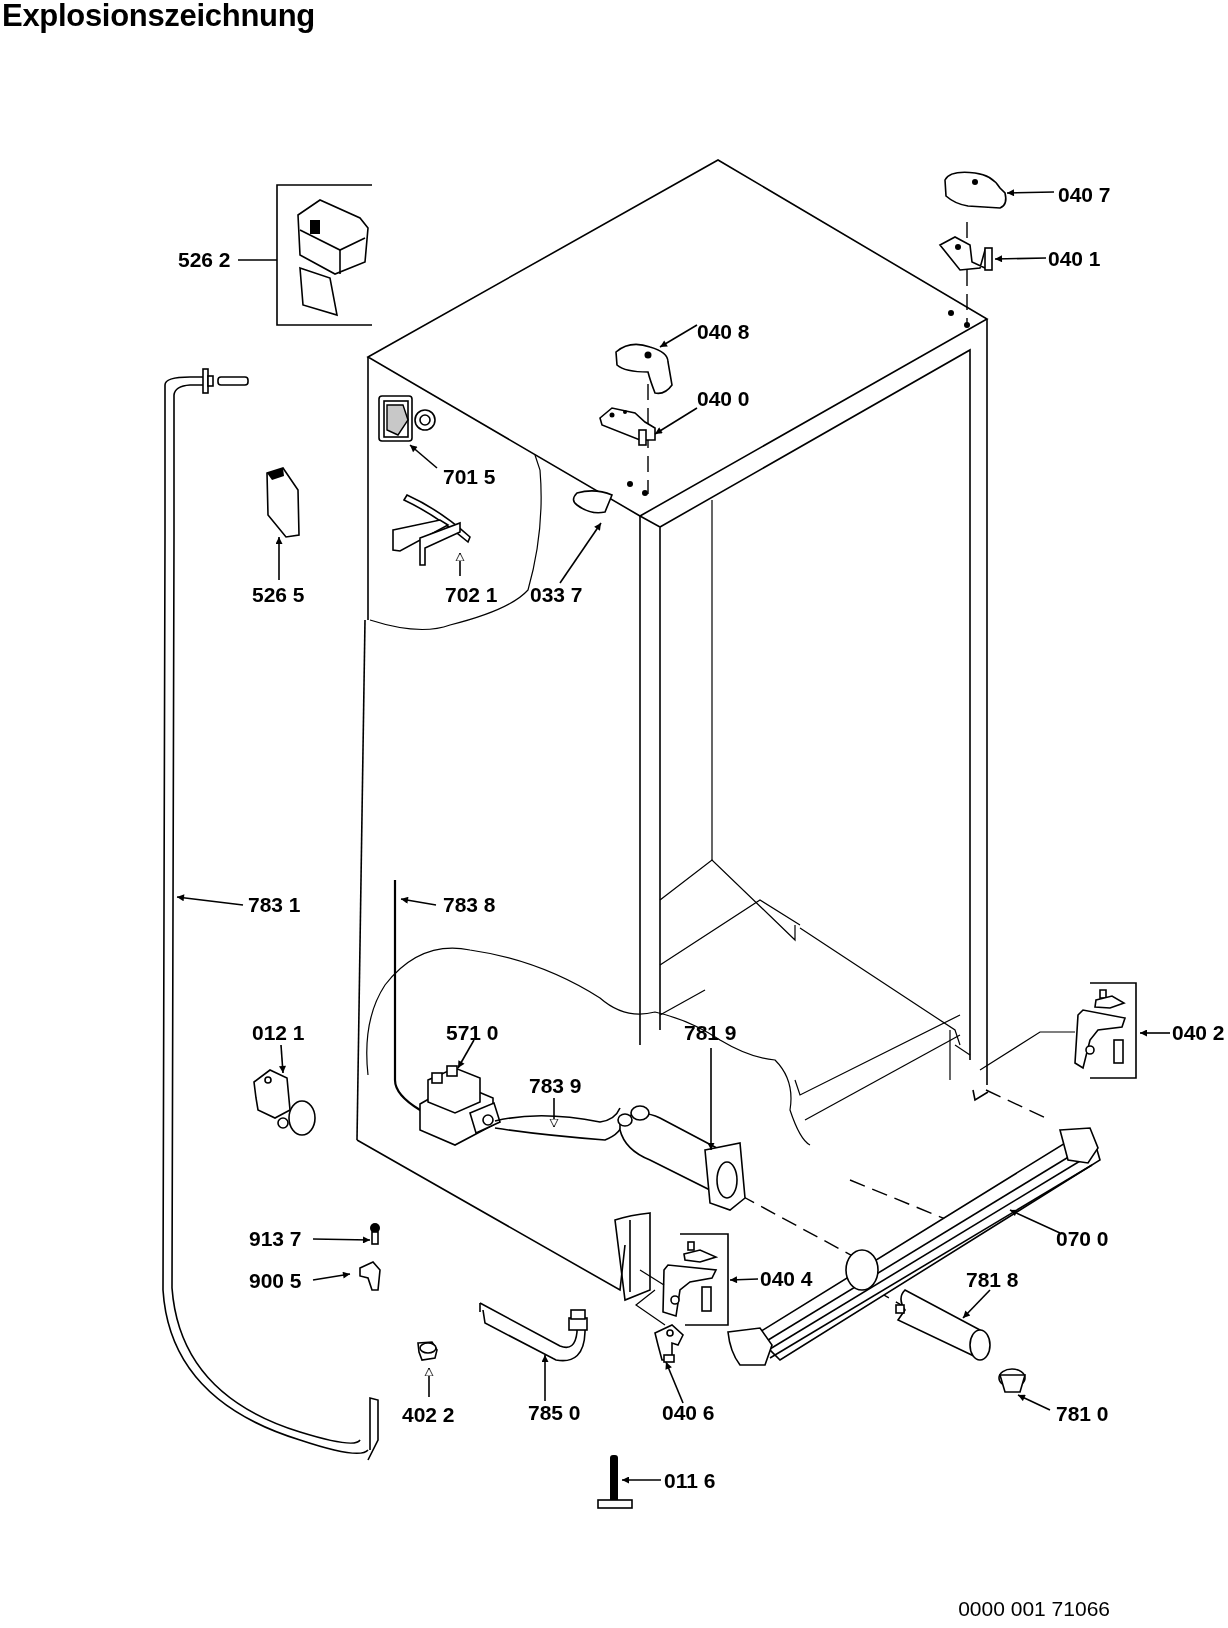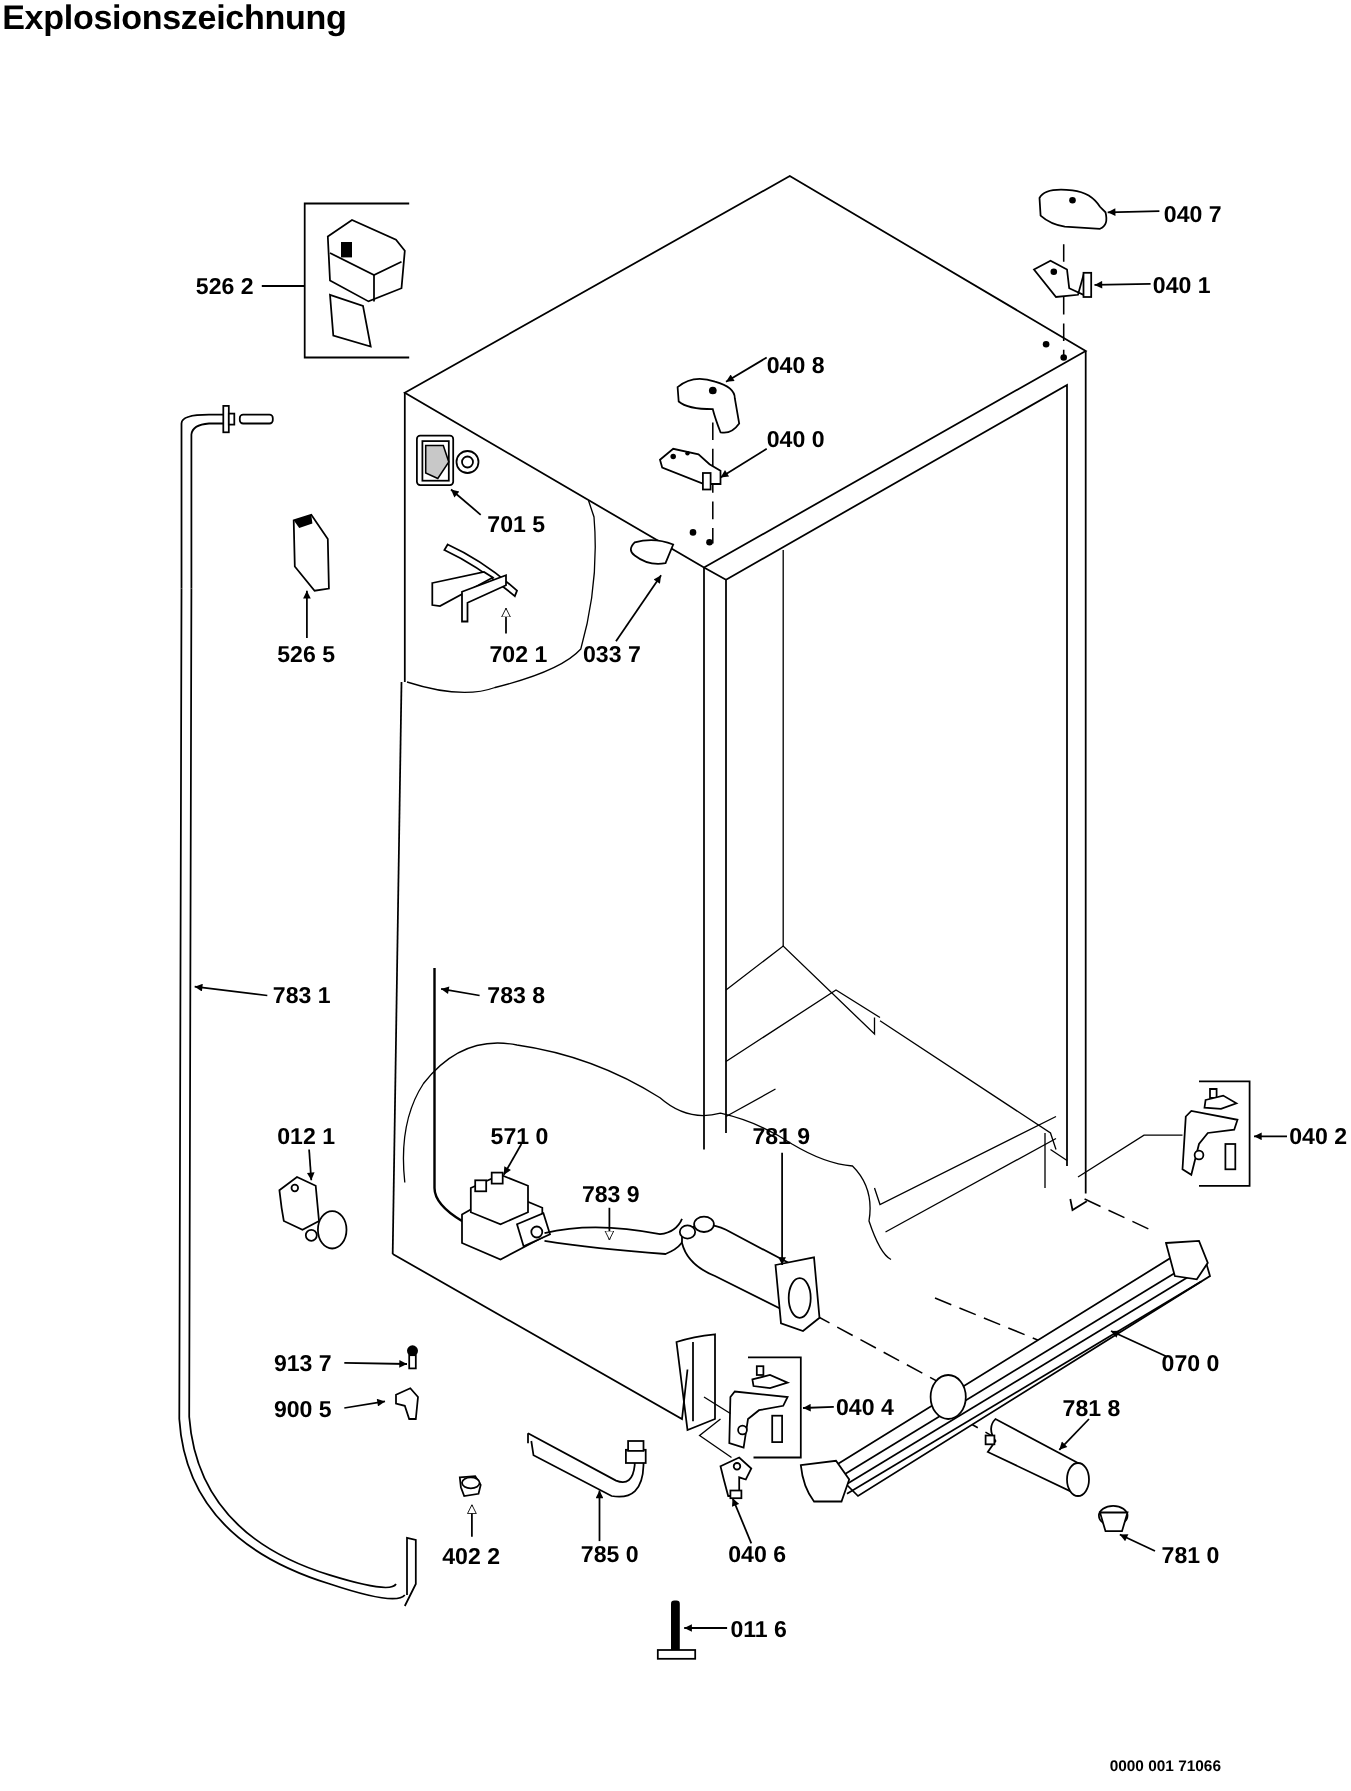--- a/index.html
+++ b/index.html
@@ -1,21 +1,21 @@
 <!DOCTYPE html>
 <html><head>
 <meta charset="utf-8">
 <style>
   html, body { margin: 0; padding: 0; background: #ffffff; }
   body { width: 1228px; height: 1628px; position: relative; overflow: hidden;
          font-family: "Liberation Sans", sans-serif; color: #000; }
   #page-title { position: absolute; left: 2px; top: -2px; font-size: 31px; font-weight: bold; letter-spacing: -0.3px; }
   #diagram { position: absolute; left: 0; top: 0; }
   .lbl { font-family: "Liberation Sans", sans-serif; font-weight: bold; font-size: 21px; fill: #000; }
-  .doc-no { position: absolute; right: 118px; top: 1597px; font-size: 14px; font-weight: bold; }
+  .doc-no { position: absolute; right: 118px; top: 1597px; font-size: 21px; font-weight: normal; }
   .ln { fill: none; stroke: #000; stroke-width: 1.6; }
   .thin { fill: none; stroke: #000; stroke-width: 1.2; }
   .thk { fill: none; stroke: #000; stroke-width: 2.2; }
   .dash { fill: none; stroke: #000; stroke-width: 1.4; stroke-dasharray: 16 8; }
   .part { fill: #fff; stroke: #000; stroke-width: 1.6; }
   .dark { fill: #000; }
   .grey { fill: #c8c8c8; stroke: #000; stroke-width: 1.4; }
 </style>
 </head>
 <body>

